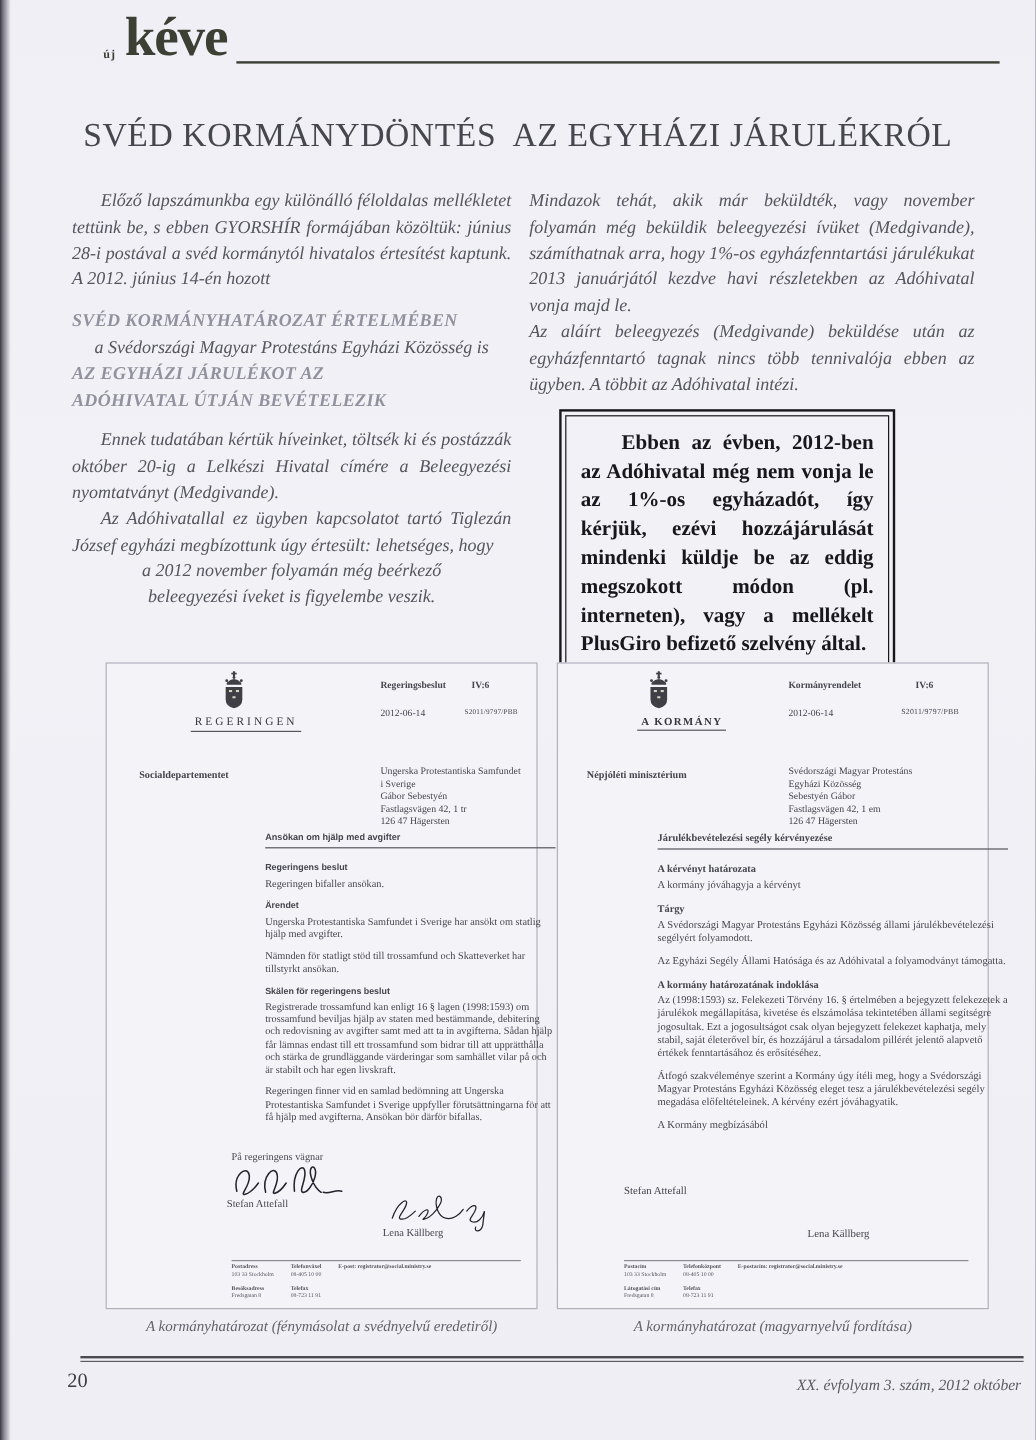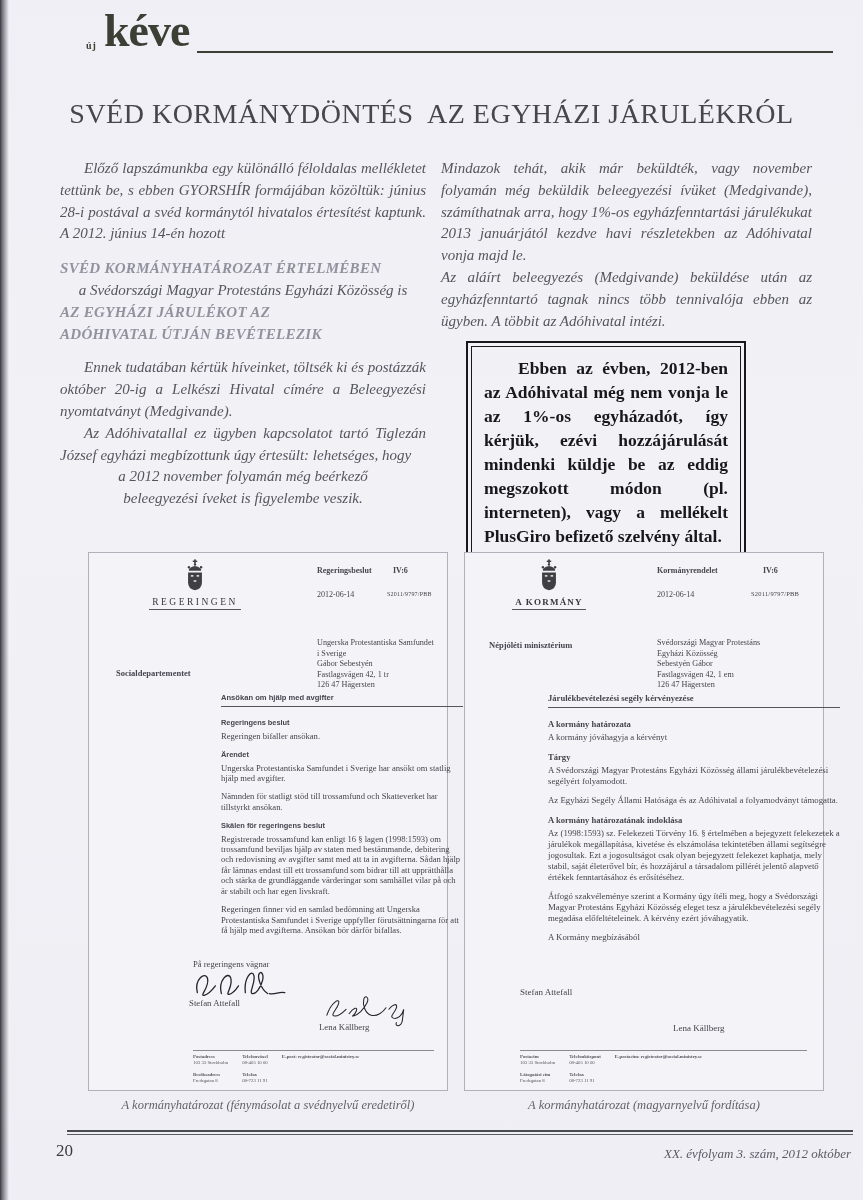--- a/index.html
+++ b/index.html
@@ -31,34 +31,34 @@
   .centerline{text-align:center;text-indent:0;}
   
   .notice{position:absolute;left:466px;top:341px;width:280px;border:2px solid #17171d;
     padding:3px;box-sizing:border-box;}
   .notice-inner{border:1px solid #17171d;padding:9px 12px 11px;font-weight:bold;
     font-size:17.5px;line-height:24px;color:#17171c;text-align:justify;text-indent:34px;}
   
   .doc{position:absolute;top:552px;width:360px;height:539px;background:#f4f3f8;
     border:1px solid #b2b0bb;box-sizing:border-box;color:#45454e;}
   #doc-sv{left:88px;} #doc-hu{left:464px;}
-  .gov-logo{position:absolute;top:6px;text-align:center;}
+  .gov-logo{position:absolute;top:6px;text-align:right;}
   #doc-sv .gov-logo{left:50px;width:112px;} #doc-hu .gov-logo{left:28px;width:112px;}
   .gov-logo svg{display:block;margin:0 auto;}
   .gov-name{display:inline-block;font-size:9.5px;letter-spacing:2.5px;color:#38383f;
     border-bottom:1px solid #55555c;padding:0 3px 2px;margin-top:2px;}
   #doc-hu .gov-name{font-weight:bold;letter-spacing:1.2px;font-size:9px;}
   .h-type{position:absolute;top:13px;font-weight:bold;font-size:8px;}
   .h-no{position:absolute;top:13px;font-weight:bold;font-size:8px;}
   .h-date{position:absolute;top:37px;font-size:8px;}
   .h-ref{position:absolute;top:38px;font-size:6px;letter-spacing:.2px;}
   #doc-sv .h-type,#doc-sv .h-date{left:228px;} #doc-sv .h-no{left:304px;} #doc-sv .h-ref{left:298px;}
   #doc-hu .h-type,#doc-hu .h-date{left:192px;} #doc-hu .h-no{left:298px;} #doc-hu .h-ref{left:286px;top:37px;font-size:6.5px;}
   .dept{position:absolute;top:87px;font-weight:bold;font-size:8.5px;}
-  #doc-sv .dept{left:27px;margin-top:28px;} #doc-hu .dept{left:24px;}
+  #doc-sv .dept{left:27px;} #doc-hu .dept{left:24px;}
   .recipient{position:absolute;top:85px;font-size:8.2px;line-height:10.6px;}
   #doc-sv .recipient{left:228px;} #doc-hu .recipient{left:192px;}
   .doc-body{position:absolute;top:140px;margin-left:28px;}
   #doc-sv .doc-body{left:104px;width:242px;font-size:8.6px;line-height:10.4px;}
   #doc-hu .doc-body{left:55px;width:292px;font-size:8.8px;line-height:11px;}
   .subject{font-weight:bold;border-bottom:1px solid #55555c;padding-bottom:3px;margin-bottom:11px;}
   #doc-sv .subject{font-family:"Liberation Sans",sans-serif;font-size:7.6px;}
   #doc-hu .subject{font-size:8.6px;}
   .sec-title{font-weight:bold;margin:9px 0 2px;}
   #doc-sv .sec-title{font-family:"Liberation Sans",sans-serif;font-size:7.4px;}
@@ -222,21 +222,21 @@
     <div class="dept">Népjóléti minisztérium</div>
     <div class="recipient">
       <div>Svédországi Magyar Protestáns</div>
       <div>Egyházi Közösség</div>
       <div>Sebestyén Gábor</div>
       <div>Fastlagsvägen 42, 1 em</div>
       <div>126 47 Hägersten</div>
     </div>
     <div class="doc-body">
       <div class="subject">Járulékbevételezési segély kérvényezése</div>
-      <div class="sec-title">A kormány határozata</div>
+      <div class="sec-title">A kérvényt határozata</div>
       <p class="doc-p">A kormány jóváhagyja a kérvényt</p>
       <div class="sec-title">Tárgy</div>
       <p class="doc-p">A Svédországi Magyar Protestáns Egyházi Közösség állami járulékbevételezési segélyért folyamodott.</p>
       <p class="doc-p">Az Egyházi Segély Állami Hatósága és az Adóhivatal a folyamodványt támogatta.</p>
       <div class="sec-title">A kormány határozatának indoklása</div>
       <p class="doc-p">Az (1998:1593) sz. Felekezeti Törvény 16. § értelmében a bejegyzett felekezetek a járulékok megállapítása, kivetése és elszámolása tekintetében állami segítségre jogosultak. Ezt a jogosultságot csak olyan bejegyzett felekezet kaphatja, mely stabil, saját életerővel bír, és hozzájárul a társadalom pillérét jelentő alapvető értékek fenntartásához és erősítéséhez.</p>
       <p class="doc-p">Átfogó szakvéleménye szerint a Kormány úgy ítéli meg, hogy a Svédországi Magyar Protestáns Egyházi Közösség eleget tesz a járulékbevételezési segély megadása előfeltételeinek. A kérvény ezért jóváhagyatik.</p>
       <p class="doc-p">A Kormány megbízásából</p>
     </div>
     <div class="typed-name" id="hu-sign1">Stefan Attefall</div>

